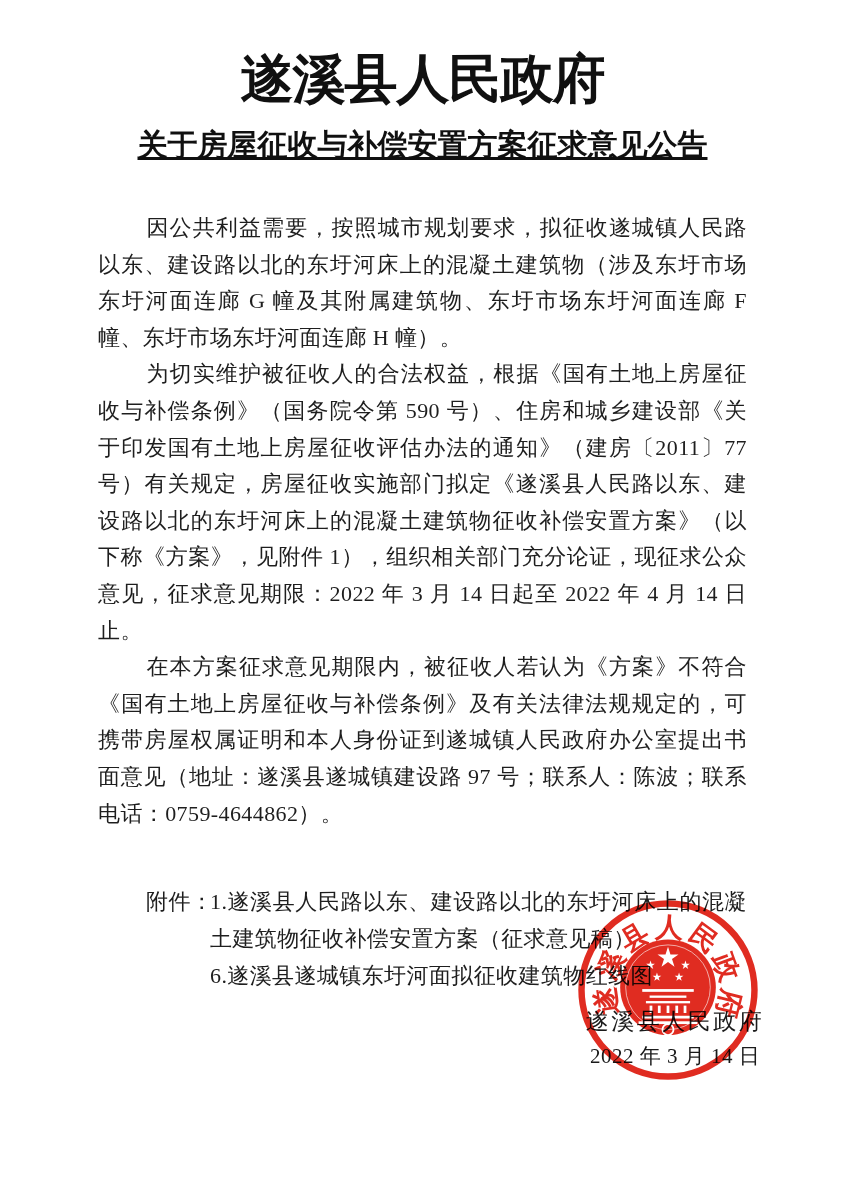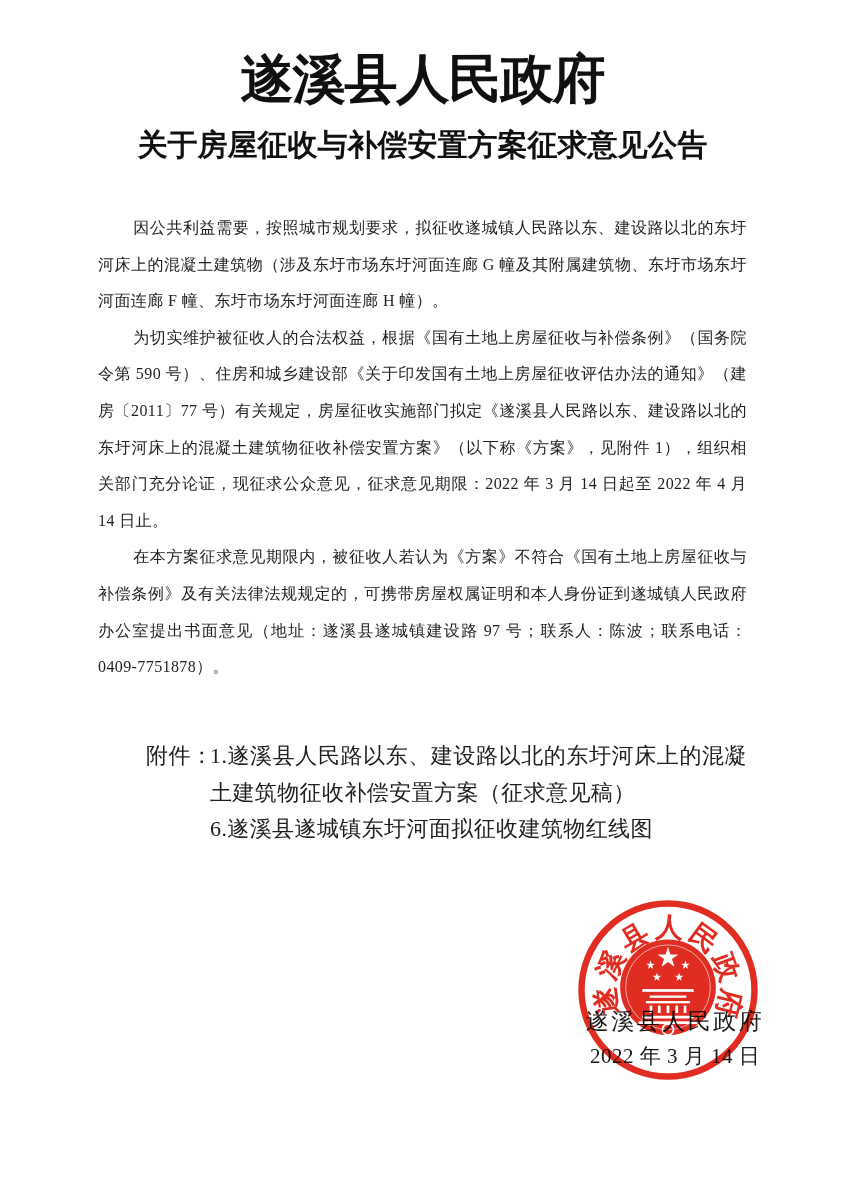--- a/index.html
+++ b/index.html
@@ -25,31 +25,32 @@
     font-family: "Liberation Serif", "DejaVu Serif", serif;
   }
   .notice-title {
     text-align: center;
     font-size: 30px;
     font-weight: 700;
     line-height: 42px;
     margin-top: 14px;
     color: #101010;
     font-family: "Liberation Sans", "DejaVu Sans", sans-serif;
+    text-decoration: underline;
   }
   .doc-number {
     text-align: center;
     font-size: 20.5px;
     line-height: 30px;
     margin-top: 10px;
     color: #222;
   }
   .body-block {
     margin-top: 44px;
-    font-size: 16px;
+    font-size: 22px;
     line-height: 36.6px;
     letter-spacing: 0.4px;
     text-align: justify;
   }
   .body-block p {
     margin: 0;
     text-indent: 2.2em;
   }
   .attach-block {
     position: relative;
@@ -109,21 +110,21 @@
 <div class="page">
 
   <div class="org-title">遂溪县人民政府</div>
 
   <div class="notice-title">关于房屋征收与补偿安置方案征求意见公告</div>
 
 
   <div class="body-block">
     <p>因公共利益需要，按照城市规划要求，拟征收遂城镇人民路以东、建设路以北的东圩河床上的混凝土建筑物（涉及东圩市场东圩河面连廊 G 幢及其附属建筑物、东圩市场东圩河面连廊 F 幢、东圩市场东圩河面连廊 H 幢）。</p>
     <p>为切实维护被征收人的合法权益，根据《国有土地上房屋征收与补偿条例》（国务院令第 590 号）、住房和城乡建设部《关于印发国有土地上房屋征收评估办法的通知》（建房〔2011〕77 号）有关规定，房屋征收实施部门拟定《遂溪县人民路以东、建设路以北的东圩河床上的混凝土建筑物征收补偿安置方案》（以下称《方案》，见附件 1），组织相关部门充分论证，现征求公众意见，征求意见期限：2022 年 3 月 14 日起至 2022 年 4 月 14 日止。</p>
-    <p>在本方案征求意见期限内，被征收人若认为《方案》不符合《国有土地上房屋征收与补偿条例》及有关法律法规规定的，可携带房屋权属证明和本人身份证到遂城镇人民政府办公室提出书面意见（地址：遂溪县遂城镇建设路 97 号；联系人：陈波；联系电话：0409-7751878）。</p>
+    <p>在本方案征求意见期限内，被征收人若认为《方案》不符合《国有土地上房屋征收与补偿条例》及有关法律法规规定的，可携带房屋权属证明和本人身份证到遂城镇人民政府办公室提出书面意见（地址：遂溪县遂城镇建设路 97 号；联系人：陈波；联系电话：0759-4644862）。</p>
   </div>
 
   <div class="attach-block">
     <span class="attach-label">附件：</span>
     <div class="attach-item">1.遂溪县人民路以东、建设路以北的东圩河床上的混凝土建筑物征收补偿安置方案（征求意见稿）</div>
     <div class="attach-item">6.遂溪县遂城镇东圩河面拟征收建筑物红线图</div>
   </div>
 
   <div class="sig-block">
     <div class="sig-name">遂溪县人民政府</div>

